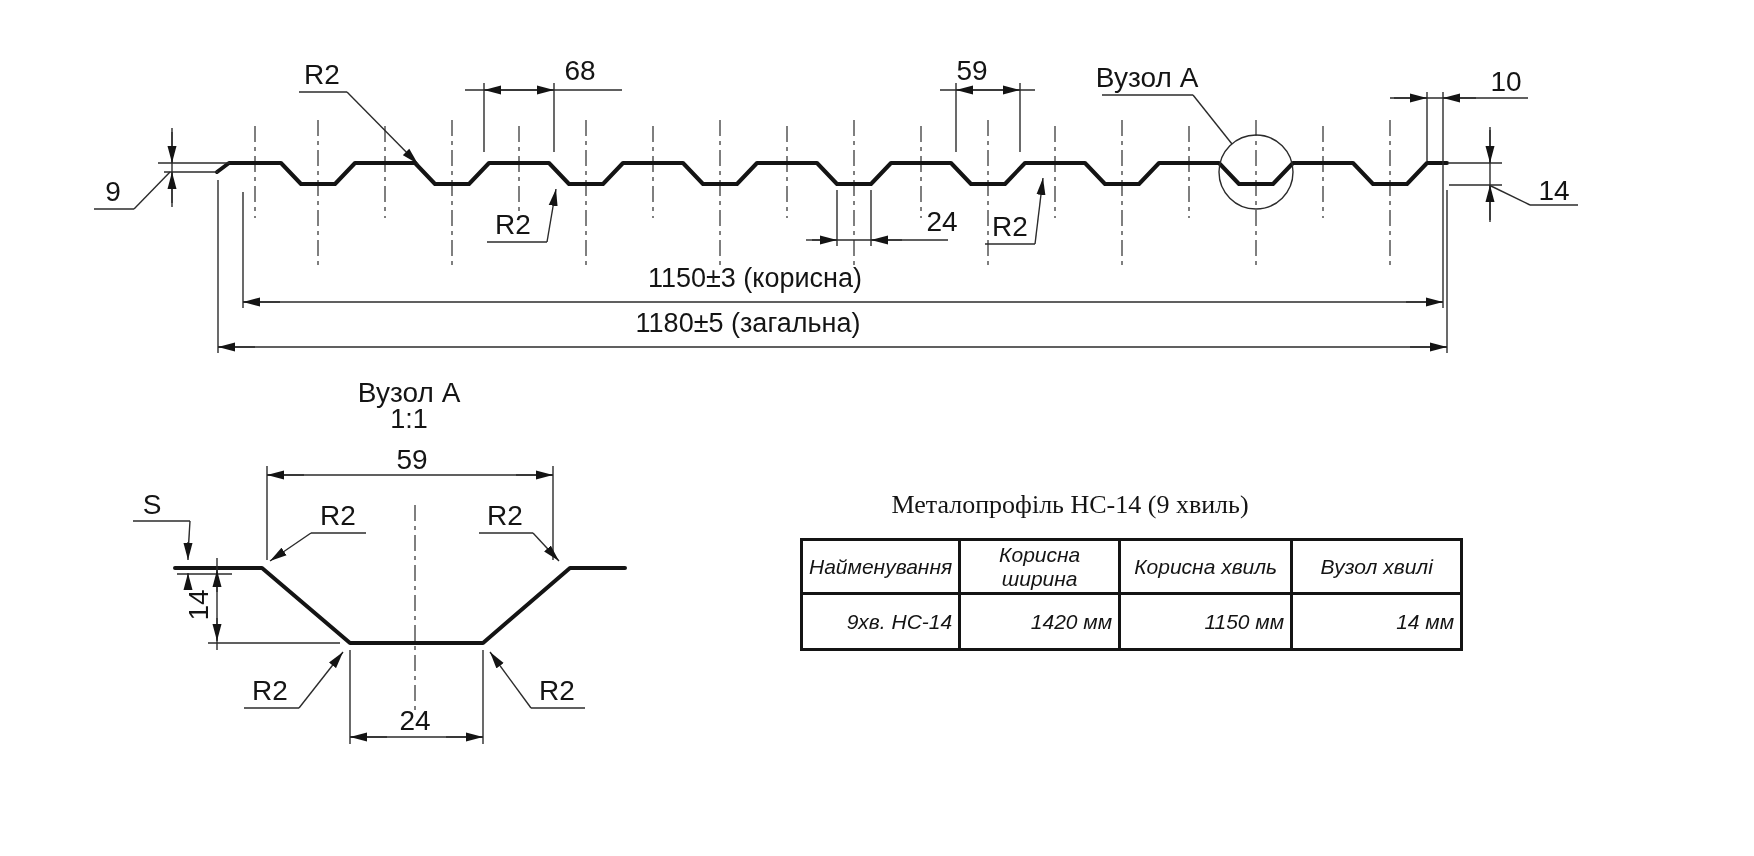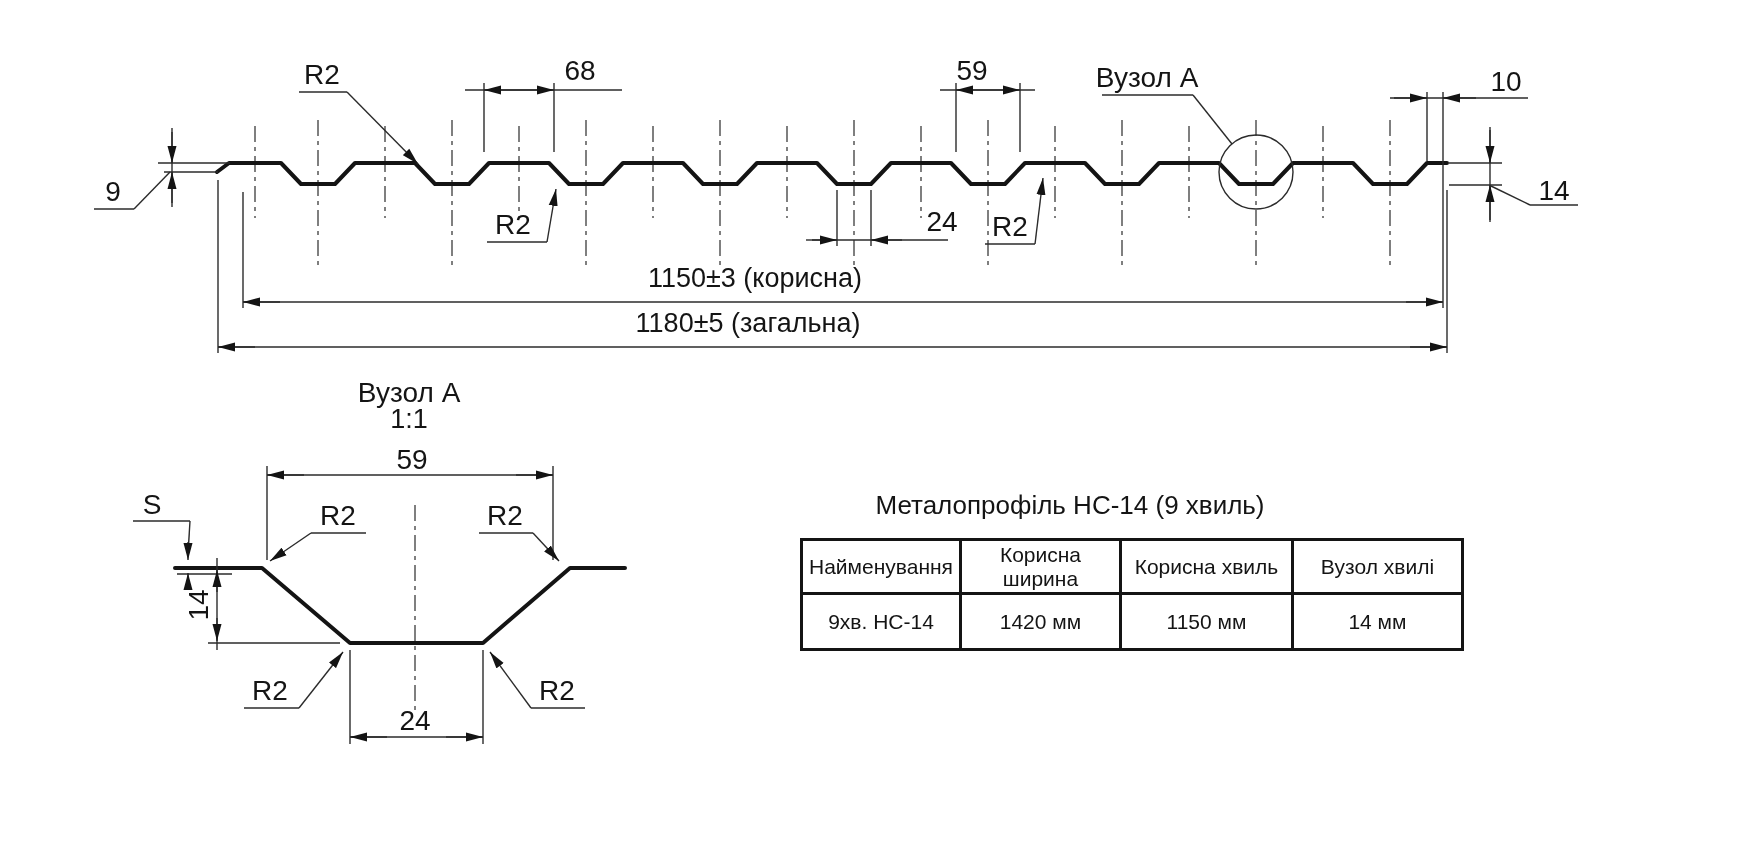--- a/index.html
+++ b/index.html
@@ -9,27 +9,27 @@
   .thick { stroke:#141414; stroke-width:4; fill:none; stroke-linejoin:round; stroke-linecap:round; }
   .thin  { stroke:#2b2b2b; stroke-width:1.4; fill:none; }
   .cl    { stroke:#2b2b2b; stroke-width:1.2; fill:none; stroke-dasharray:16 5 4 5; }
   .arr   { marker-end:url(#arrow); }
   text   { fill:#141414; font-family:"Liberation Sans", sans-serif; }
   .num   { font-size:28px; text-anchor:middle; }
   .dimtxt{ font-size:27px; text-anchor:middle; }
   .lbl   { font-size:28px; text-anchor:middle; }
 
   .table-title { position:absolute; left:750px; top:490px; width:640px; text-align:center;
-                 font-size:26px; color:#141414; }
+                 font-size:26px; color:#141414;font-family:Liberation Serif, serif; }
   .spec-table { position:absolute; left:800px; top:538px; border-collapse:collapse;
-                table-layout:fixed; }
+                table-layout:fixed;font-style:italic; }
   .spec-table td { border:3px solid #141414; text-align:center; vertical-align:middle;
                    font-size:21px; color:#141414; padding:0 6px; }
   .spec-table tr.hdr td { height:51px; }
-  .spec-table tr.row td { height:53px; }
+  .spec-table tr.row td { height:53px;text-align:right; }
 </style>
 </head>
 <body>
 
 <div id="stage">
 
 <svg width="1754" height="856" viewBox="0 0 1754 856">
   <defs>
     <marker id="arrow" viewBox="0 0 18 10" refX="17" refY="5" markerWidth="18" markerHeight="10" orient="auto" markerUnits="userSpaceOnUse">
       <path d="M17,5 L0,9.5 L0,0.5 Z" fill="#141414"></path>

